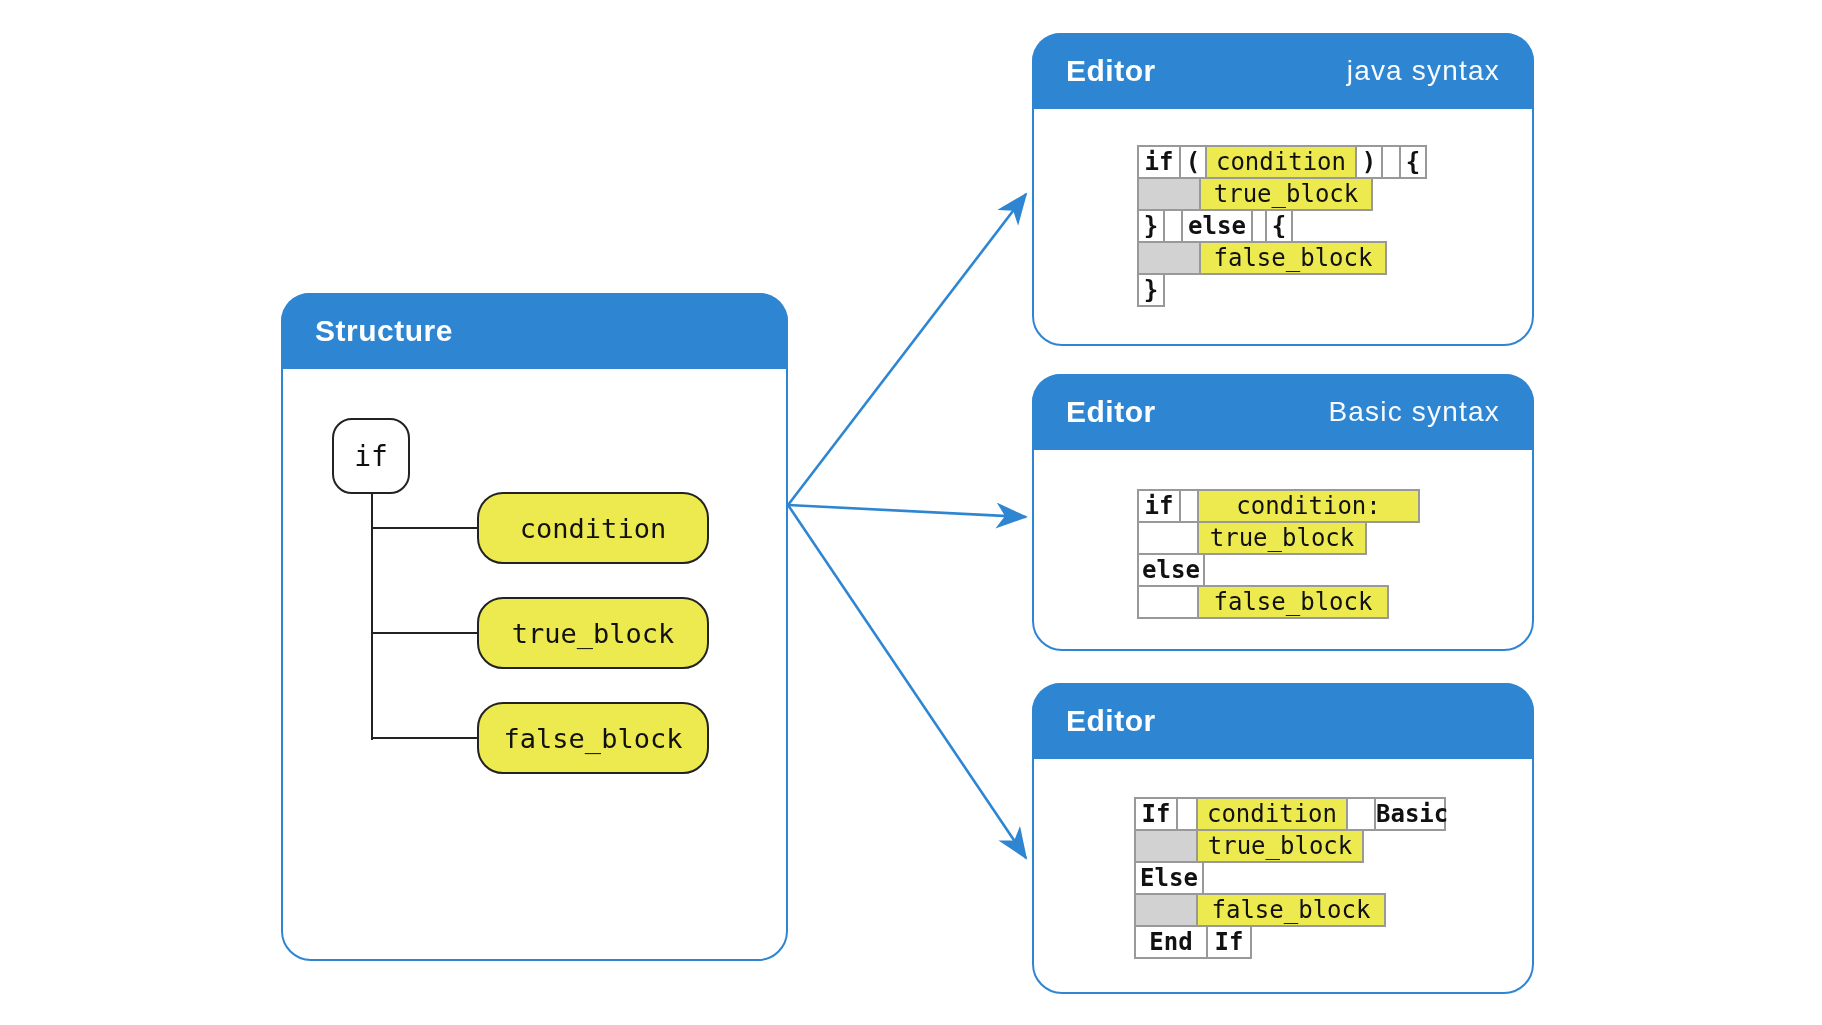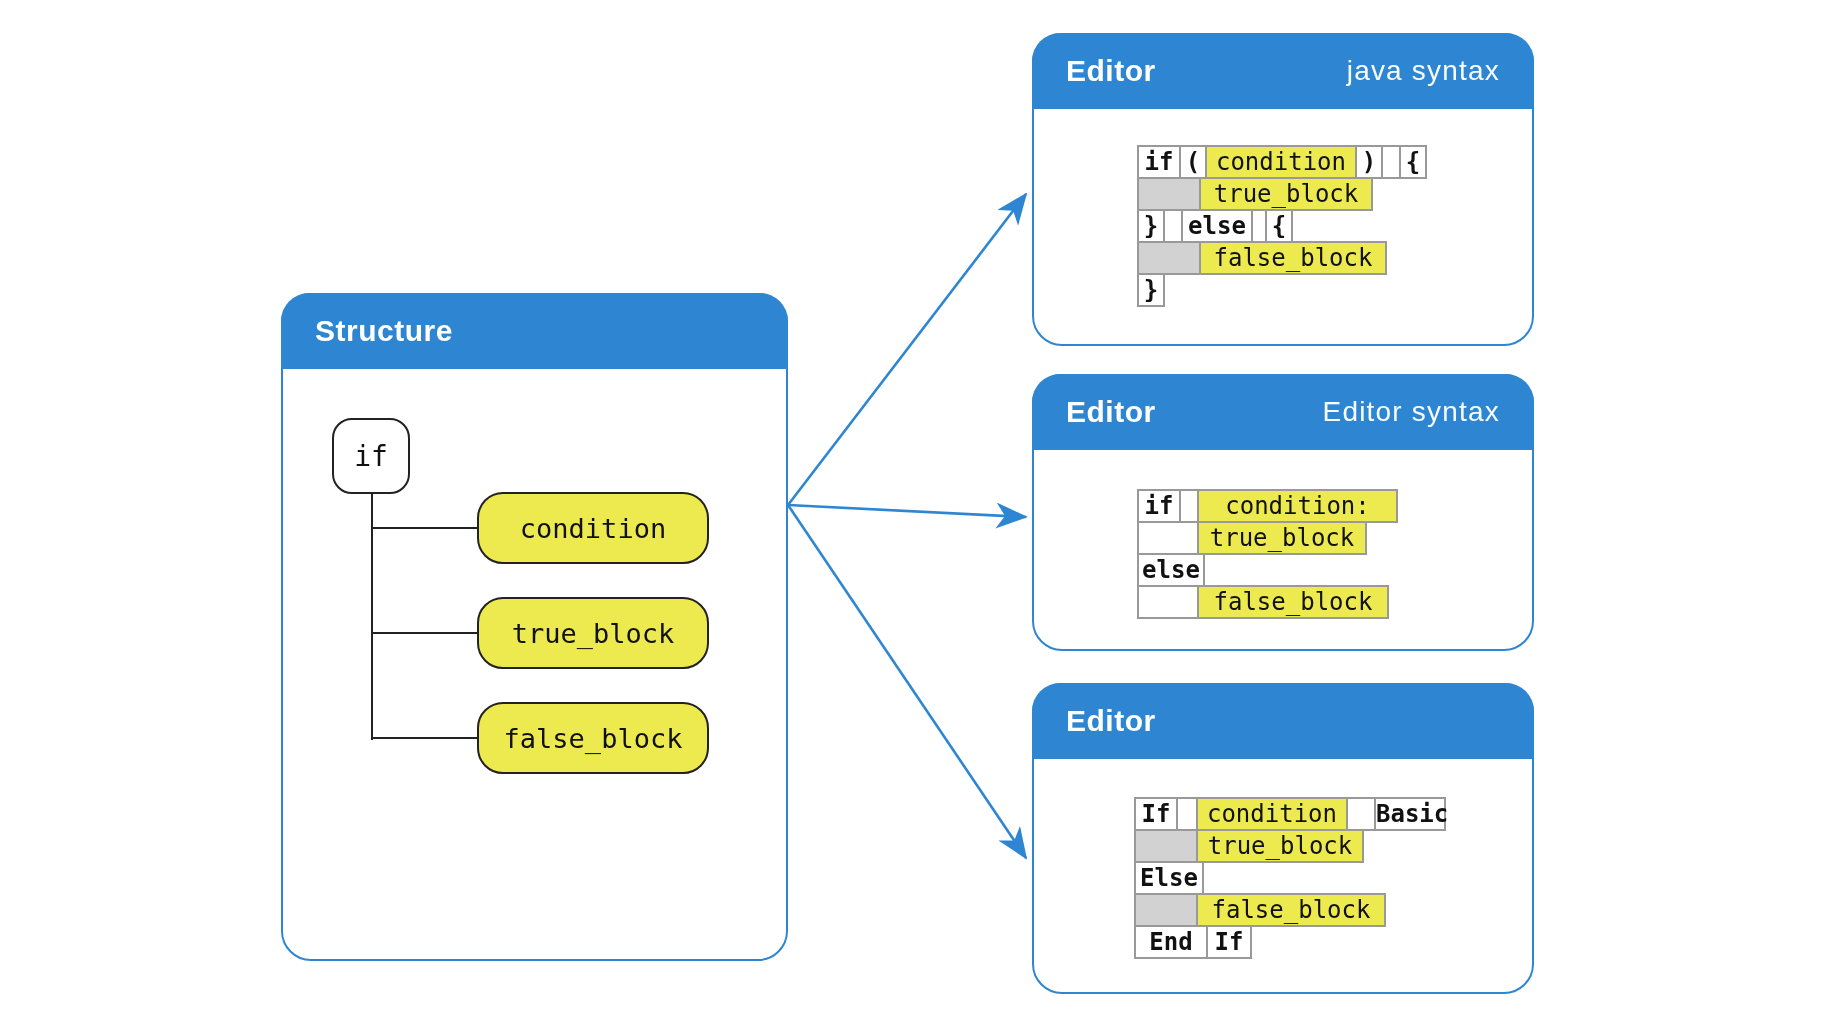--- a/index.html
+++ b/index.html
@@ -107,27 +107,27 @@
       </div>
       <div class="crow">
         <span class="cell kw" style="width:28px">}</span>
       </div>
     </div>
   </div>
 
   <div class="panel" style="left:1032px;top:374px;width:502px;height:277px;">
     <div class="panel-header">
       <span class="panel-title">Editor</span>
-      <span class="syntax-label">Editor syntax</span>
+      <span class="syntax-label">Basic syntax</span>
     </div>
     <div class="code-grid" style="left:103px;top:113px;">
       <div class="crow">
         <span class="cell kw" style="width:44px">if</span>
         <span class="cell sp" style="width:20px"></span>
-        <span class="cell yel" style="width:201px">condition:</span>
+        <span class="cell yel" style="width:223px">condition:</span>
       </div>
       <div class="crow">
         <span class="cell indw" style="width:62px"></span>
         <span class="cell yel" style="width:170px">true_block</span>
       </div>
       <div class="crow">
         <span class="cell kw" style="width:68px">else</span>
       </div>
       <div class="crow">
         <span class="cell indw" style="width:62px"></span>

